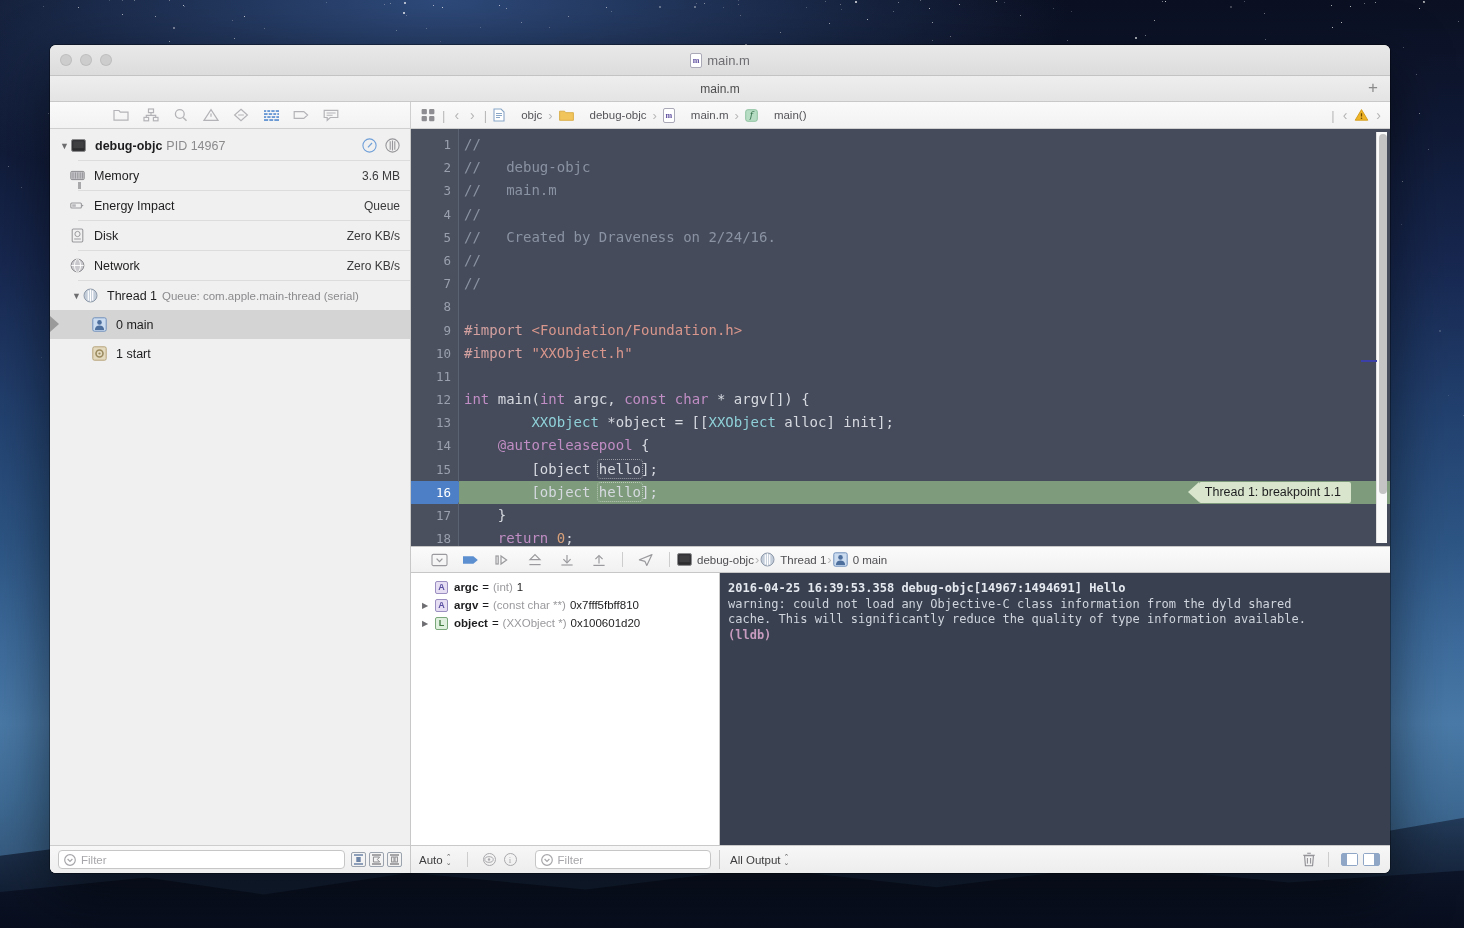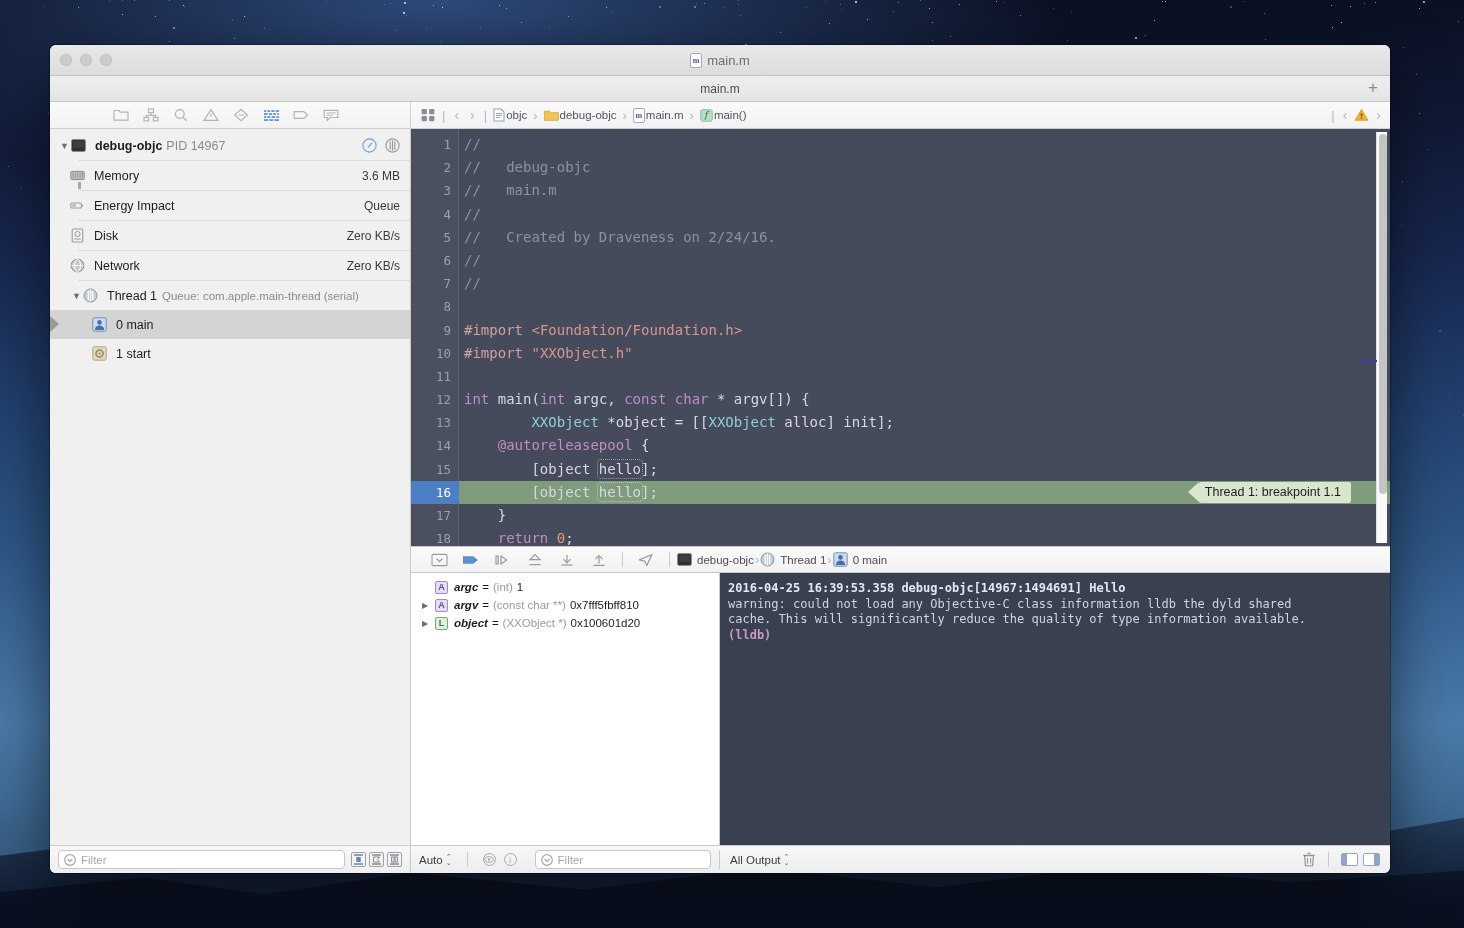--- a/index.html
+++ b/index.html
@@ -115,21 +115,21 @@
     width: 30px; height: 22px;
     display:flex; align-items:center; justify-content:center;
     cursor: default;
   }
   .jumpbar {
     flex:1; display:flex; align-items:center; gap:5px;
     padding: 0 6px 0 10px; font-size: 11.5px; color:#55555a;
     position:relative;
   }
   .jb-sep { color:#b9b9b9; font-size:13px; margin:0 1px; }
-  .crumb { display:flex; align-items:center; gap:1px; white-space:nowrap;text-align:center; }
+  .crumb { display:flex; align-items:center; gap:16px; white-space:nowrap;text-align:center; }
   .jb-right { margin-left:auto; display:flex; align-items:center; gap:4px; }
   .arrow-btn { color:#b4b4b4; font-size:14px; padding:0 3px; }
 
   
   .body {
     flex: 1; display: flex; min-height: 0;
   }
 
   
   .navigator {
@@ -283,21 +283,21 @@
     height:18px; display:flex; align-items:center;
     font-size:11.5px; color:#1d1d1f; padding-left: 8px; gap:4px;
   }
   .vdisc { width:12px; text-align:center; color:#6e6e72; font-size:8px; }
   .vbadge {
     width:13px;height:13px;border-radius:2px;border:1px solid #9a8fc0;
     background:#e6dff4; color:#5a4fa0; font-size:9px; font-weight:bold;
     display:flex;align-items:center;justify-content:center; margin-right:2px;
   }
   .vbadge.L { border-color:#7aa87a; background:#dff0df; color:#3f7a3f; }
-  .vname { font-weight:bold;font-style:italic; }
+  .vname { font-weight:bold; }
   .vtype { color:#9a9a9e; }
   .vval  { color:#1d1d1f; }
 
   .console {
     flex:1; background:#39404f; overflow:hidden;
     padding: 8px 10px 0 8px;
     font-family:"DejaVu Sans Mono", monospace; font-size:12px;
     line-height:15.5px; color:#cfd4dd;
     white-space: pre-wrap;
   }
@@ -1065,21 +1065,21 @@
             <div class="varrow">
               <span class="vdisc">▶</span>
               <span class="vbadge L">L</span>
               <span class="vname">object</span>
               <span class="">=</span>
               <span class="vtype">(XXObject *)</span>
               <span class="vval">0x100601d20</span>
             </div>
           </div>
         <div class="console"><span class="lead">2016-04-25 16:39:53.358 debug-objc[14967:1494691] Hello</span>
-<span>warning: could not load any Objective-C class information lldb the dyld shared</span>
+<span>warning: could not load any Objective-C class information from the dyld shared</span>
 <span>cache. This will significantly reduce the quality of type information available.</span>
 <span class="lldb">(lldb)</span></div>
       </div>
 
       <div class="bottombar">
         <div class="bb-left">
           <span class="popup">
             <span>Auto</span>
             <span class="stepper">
                 <span>⌃</span>

